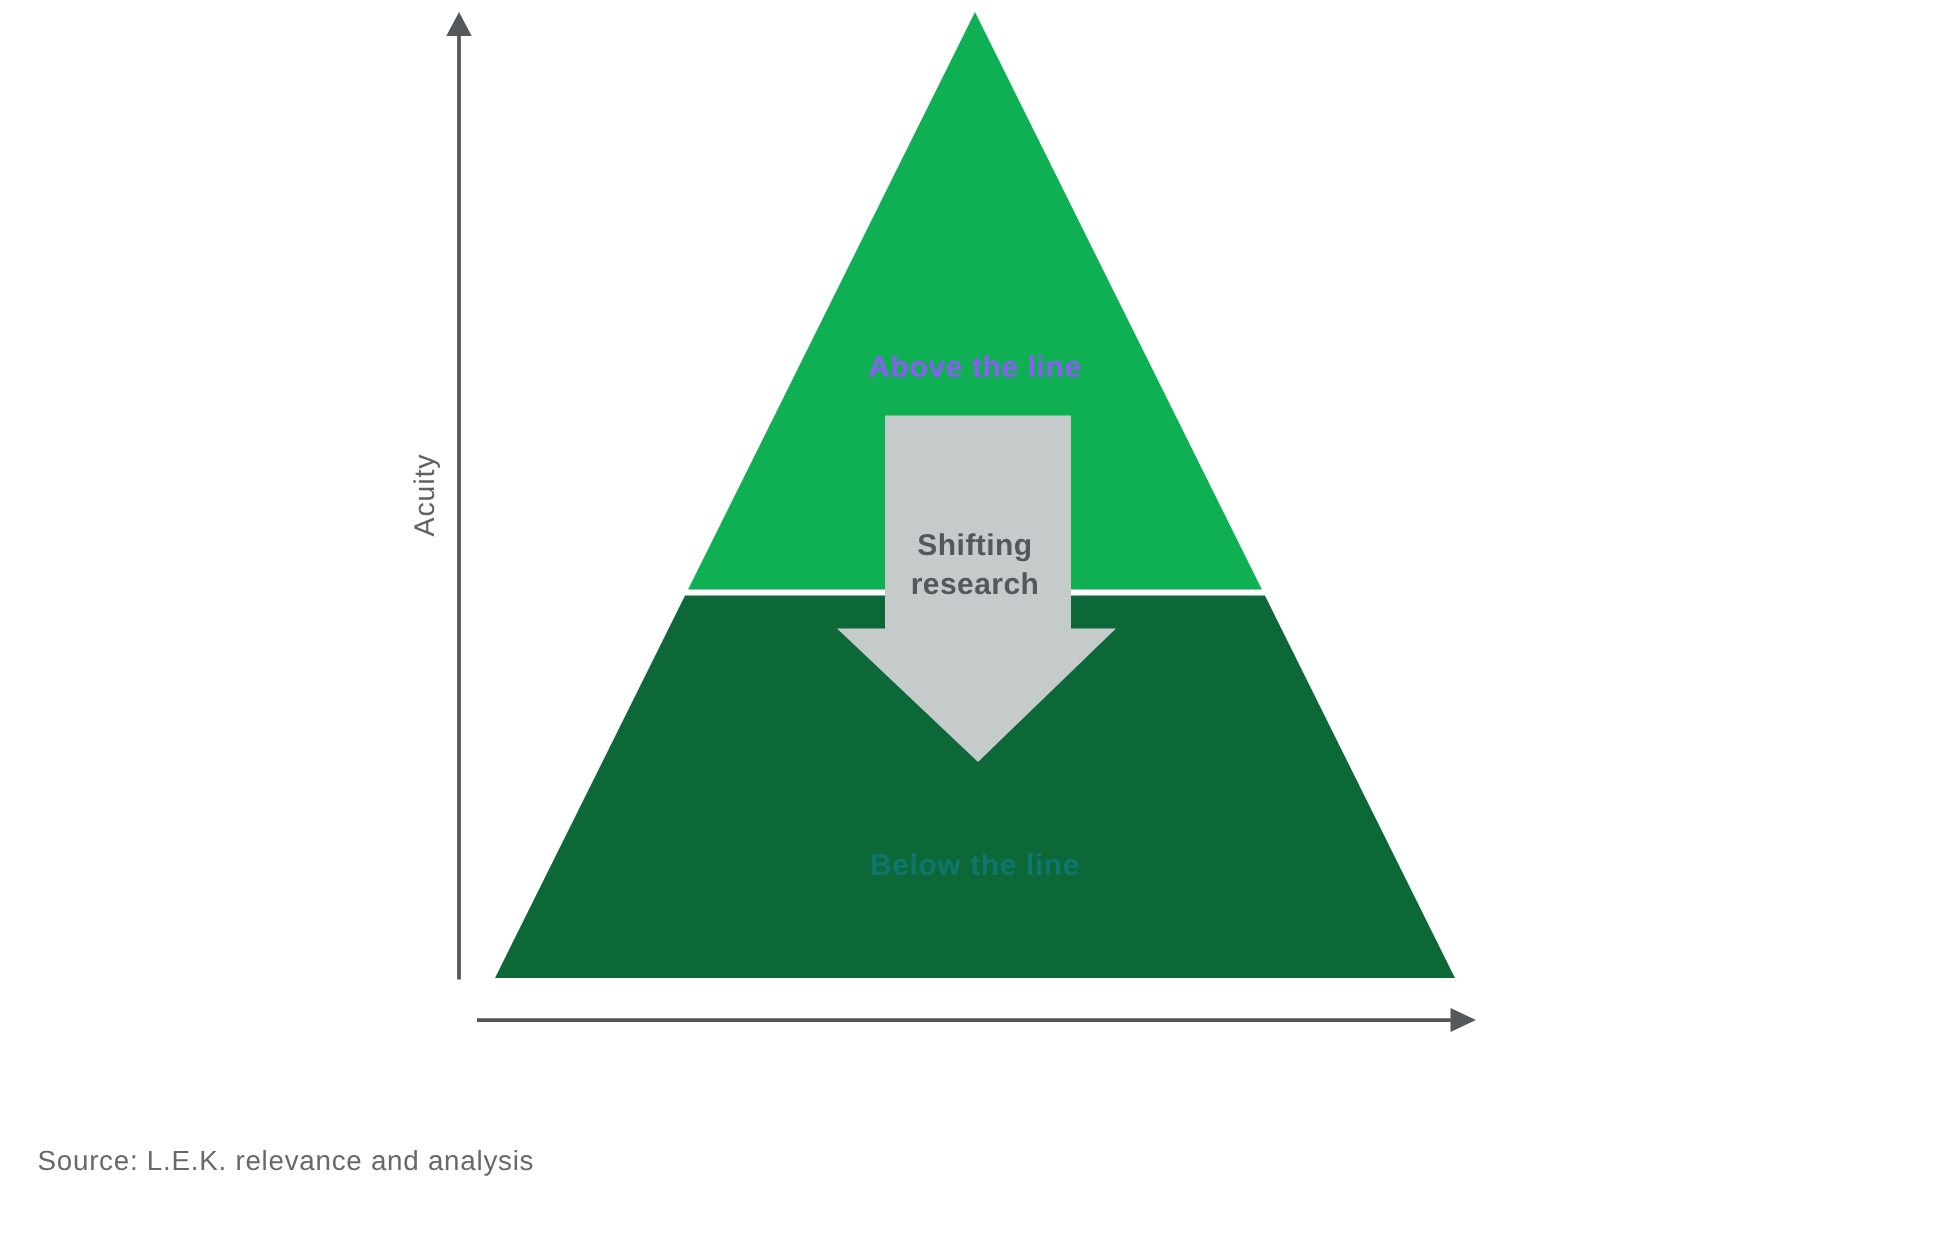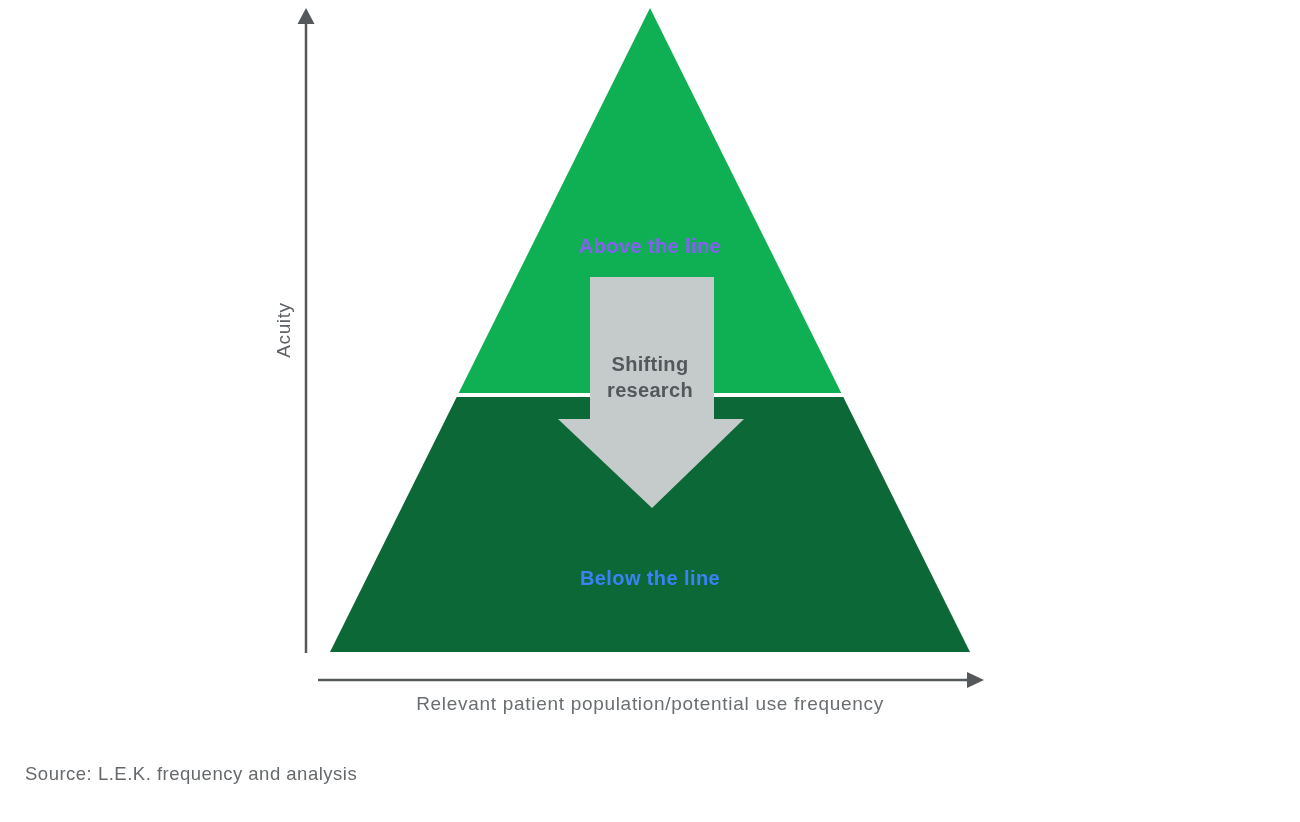--- a/index.html
+++ b/index.html
@@ -64,21 +64,21 @@
     letter-spacing: 0.3px;
     color: #54575B;
     white-space: normal;
   }
   .below {
     left: 650px;
     top: 578px;
     font-size: 20px;
     font-weight: bold;
     letter-spacing: 0.4px;
-    color: #3b82f6;
+    color: #0f766e;
   }
   .xaxis {
     left: 650px;
     top: 704px;
     font-size: 19px;
     letter-spacing: 0.7px;
     color: #6A6E71;
   }
   .source {
     left: 25px;
@@ -109,17 +109,16 @@
   </svg>
 
   <div class="label acuity">Acuity</div>
 
   <div class="label centered above">Above the line</div>
 
   <div class="label centered shifting">Shifting research</div>
 
   <div class="label centered below">Below the line</div>
 
-  <div class="label centered xaxis">Relevant patient population/potential use frequency</div>
 
-  <div class="label source">Source: L.E.K. frequency and analysis</div>
+  <div class="label source">Source: L.E.K. relevance and analysis</div>
 
 </div>
 
 </body></html>

